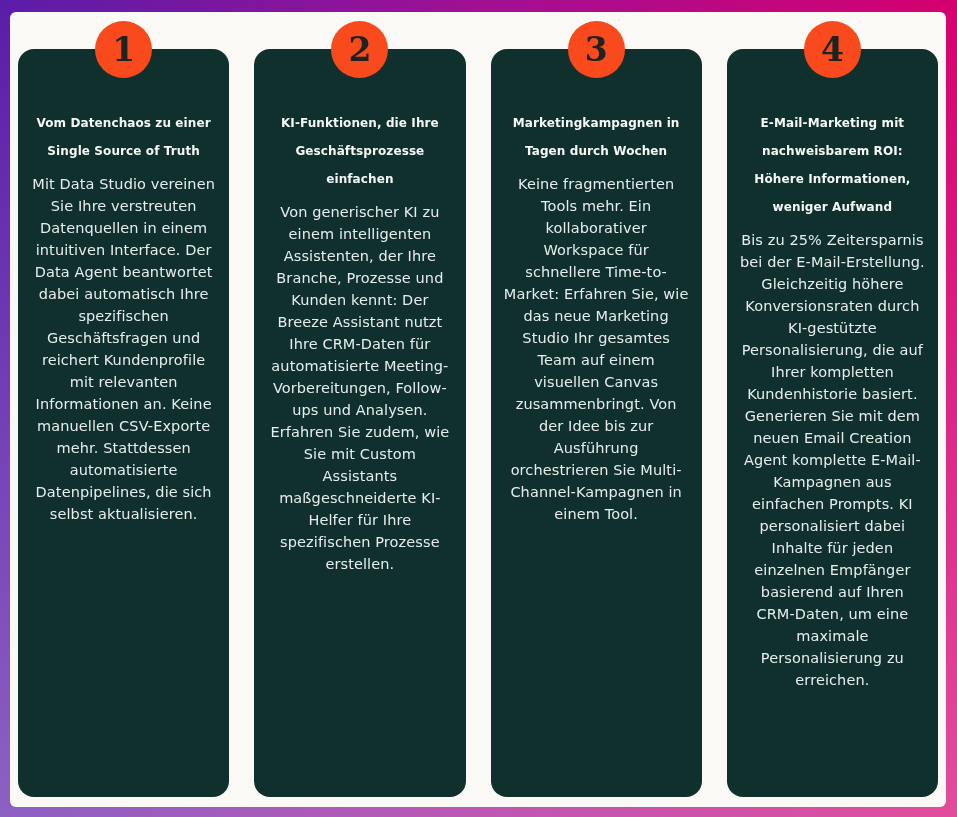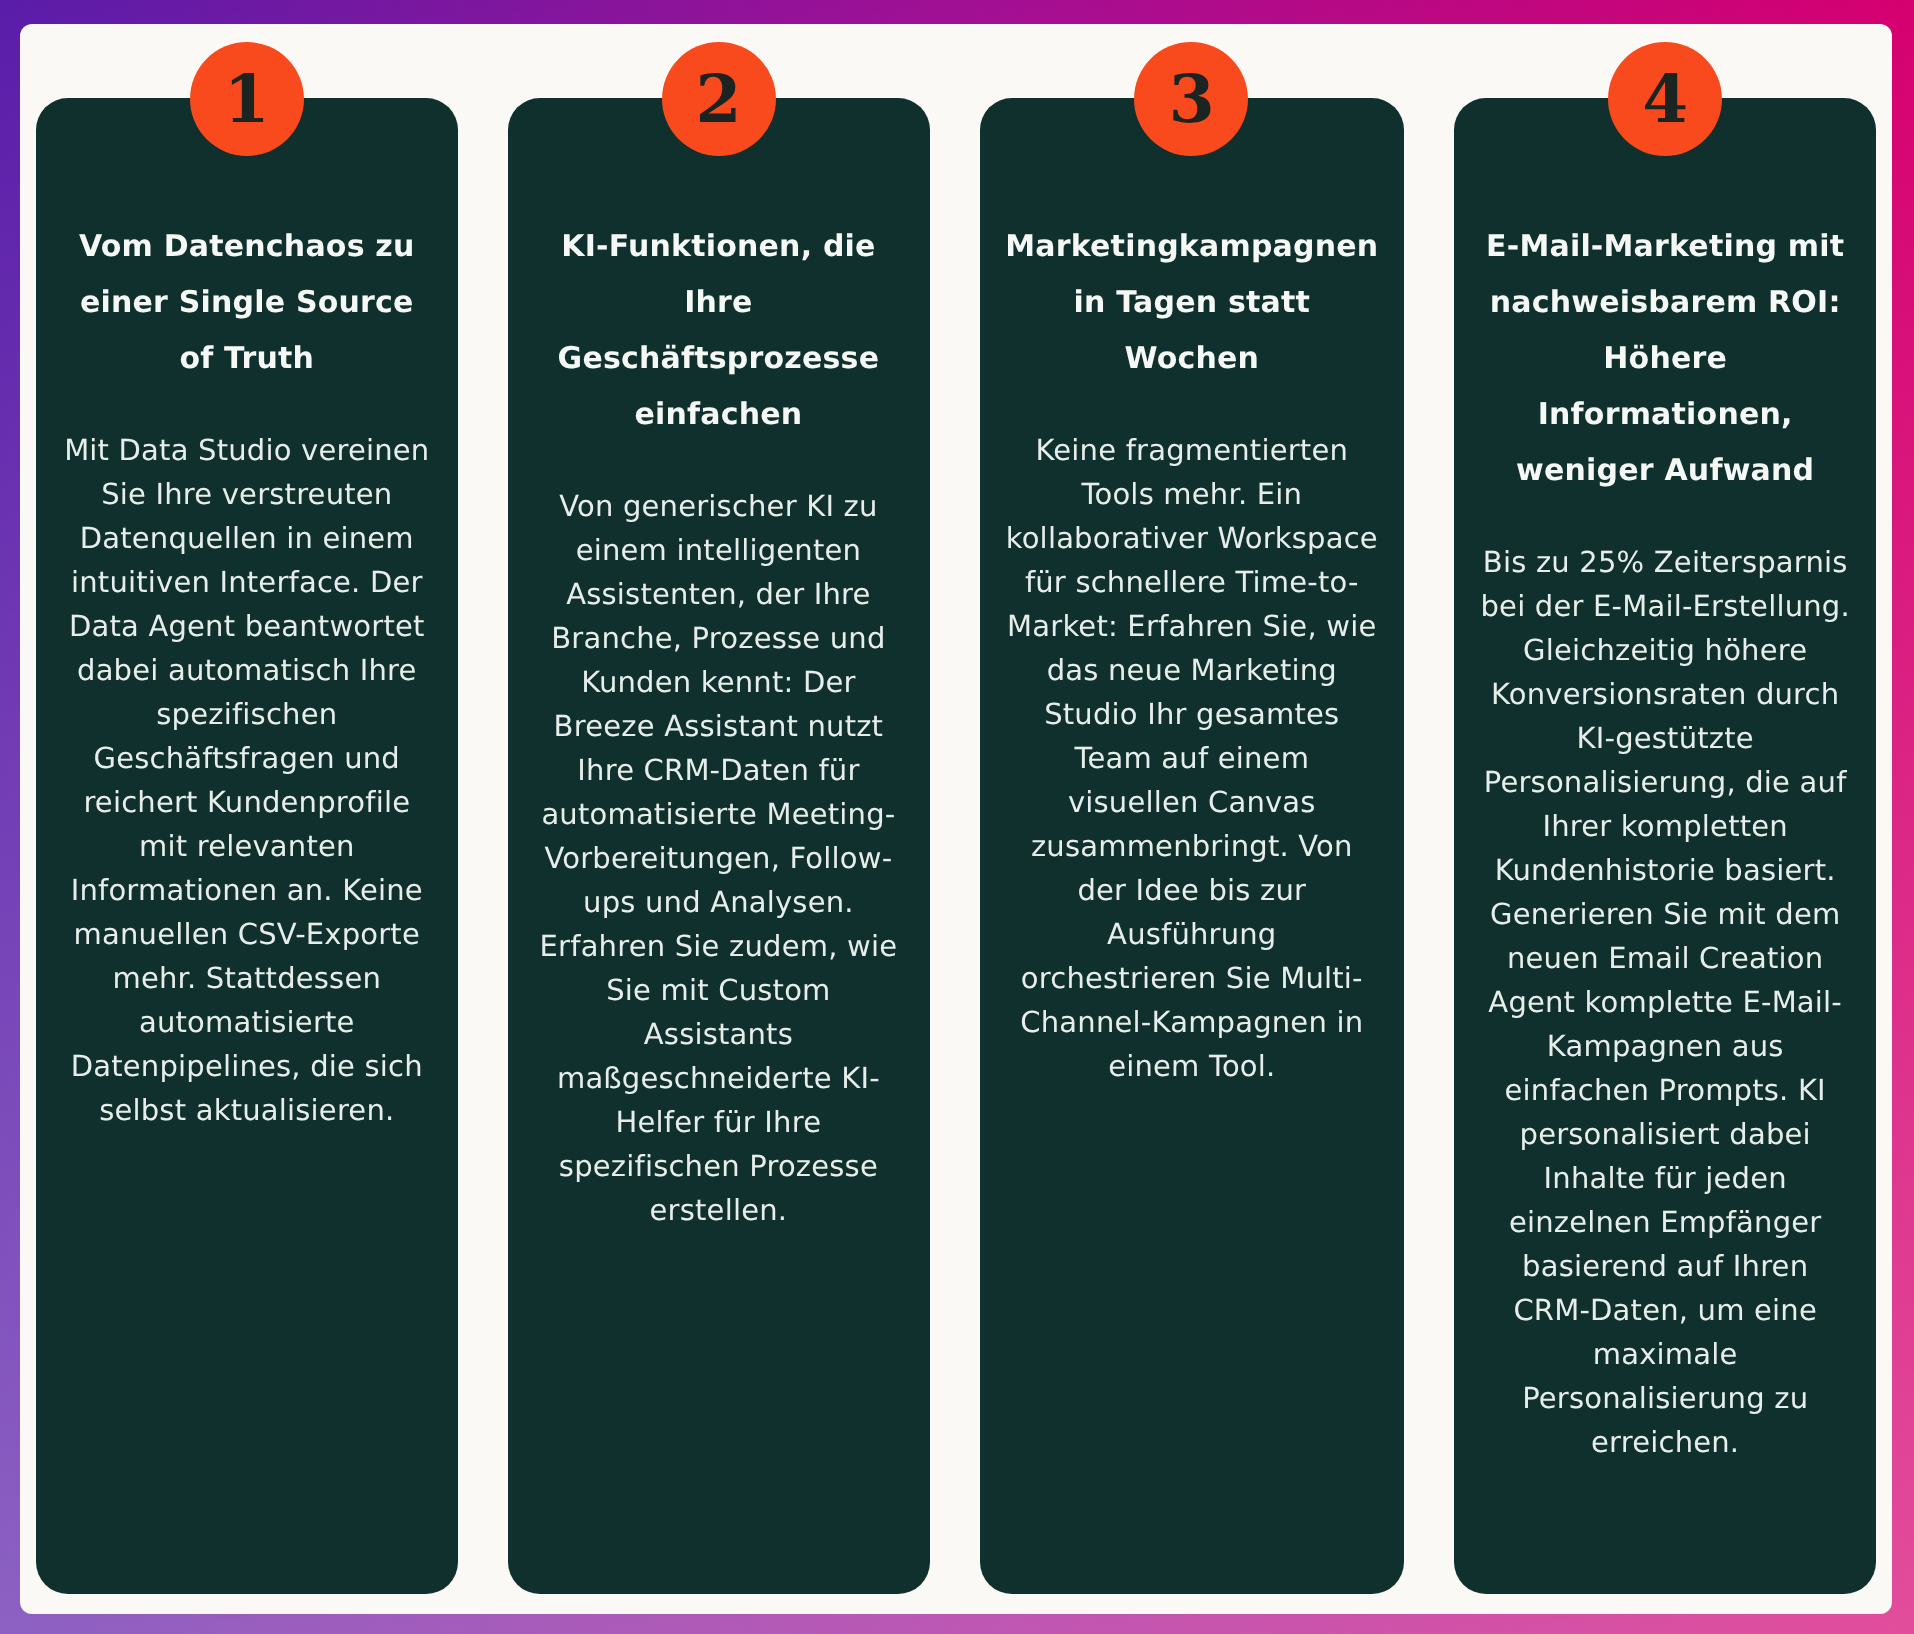--- a/index.html
+++ b/index.html
@@ -62,30 +62,30 @@
     background: var(--card-bg);
     border-radius: 16px;
     width: 100%;
     flex: 1 1 auto;
     padding: 60px 13px 24px 13px;
     text-align: center;
     overflow: hidden;
   }
   .card-title {
     color: var(--title-text);
-    font-size: 15px;
+    font-size: 12px;
     line-height: 28px;
     font-weight: 700;
     letter-spacing: 0.1px;
   }
   .card-body {
     color: var(--body-text);
     font-size: 14.5px;
     line-height: 22px;
-    margin-top: 22px;
+    margin-top: 8px;
     letter-spacing: 0.1px;
   }
 </style>
 </head>
 <body>
 
 <div class="frame">
   <div class="content">
 
     <div class="step-column">
@@ -106,21 +106,21 @@
         <h3 class="card-title">KI-Funktionen, die Ihre Geschäftsprozesse einfachen</h3>
         <p class="card-body">Von generischer KI zu einem intelligenten Assistenten, der Ihre Branche, Prozesse und Kunden kennt: Der Breeze Assistant nutzt Ihre CRM-Daten für automatisierte Meeting-Vorbereitungen, Follow-ups und Analysen. Erfahren Sie zudem, wie Sie mit Custom Assistants maßgeschneiderte KI-Helfer für Ihre spezifischen Prozesse erstellen.</p>
       </div>
     </div>
 
     <div class="step-column">
       <div class="badge">
         <span>3</span>
       </div>
       <div class="card">
-        <h3 class="card-title">Marketingkampagnen in Tagen statt Wochen</h3>
+        <h3 class="card-title">Marketingkampagnen in Tagen durch Wochen</h3>
         <p class="card-body">Keine fragmentierten Tools mehr. Ein kollaborativer Workspace für schnellere Time-to-Market: Erfahren Sie, wie das neue Marketing Studio Ihr gesamtes Team auf einem visuellen Canvas zusammenbringt. Von der Idee bis zur Ausführung orchestrieren Sie Multi-Channel-Kampagnen in einem Tool.</p>
       </div>
     </div>
 
     <div class="step-column">
       <div class="badge">
         <span>4</span>
       </div>
       <div class="card">
         <h3 class="card-title">E-Mail-Marketing mit nachweisbarem ROI: Höhere Informationen, weniger Aufwand</h3>

